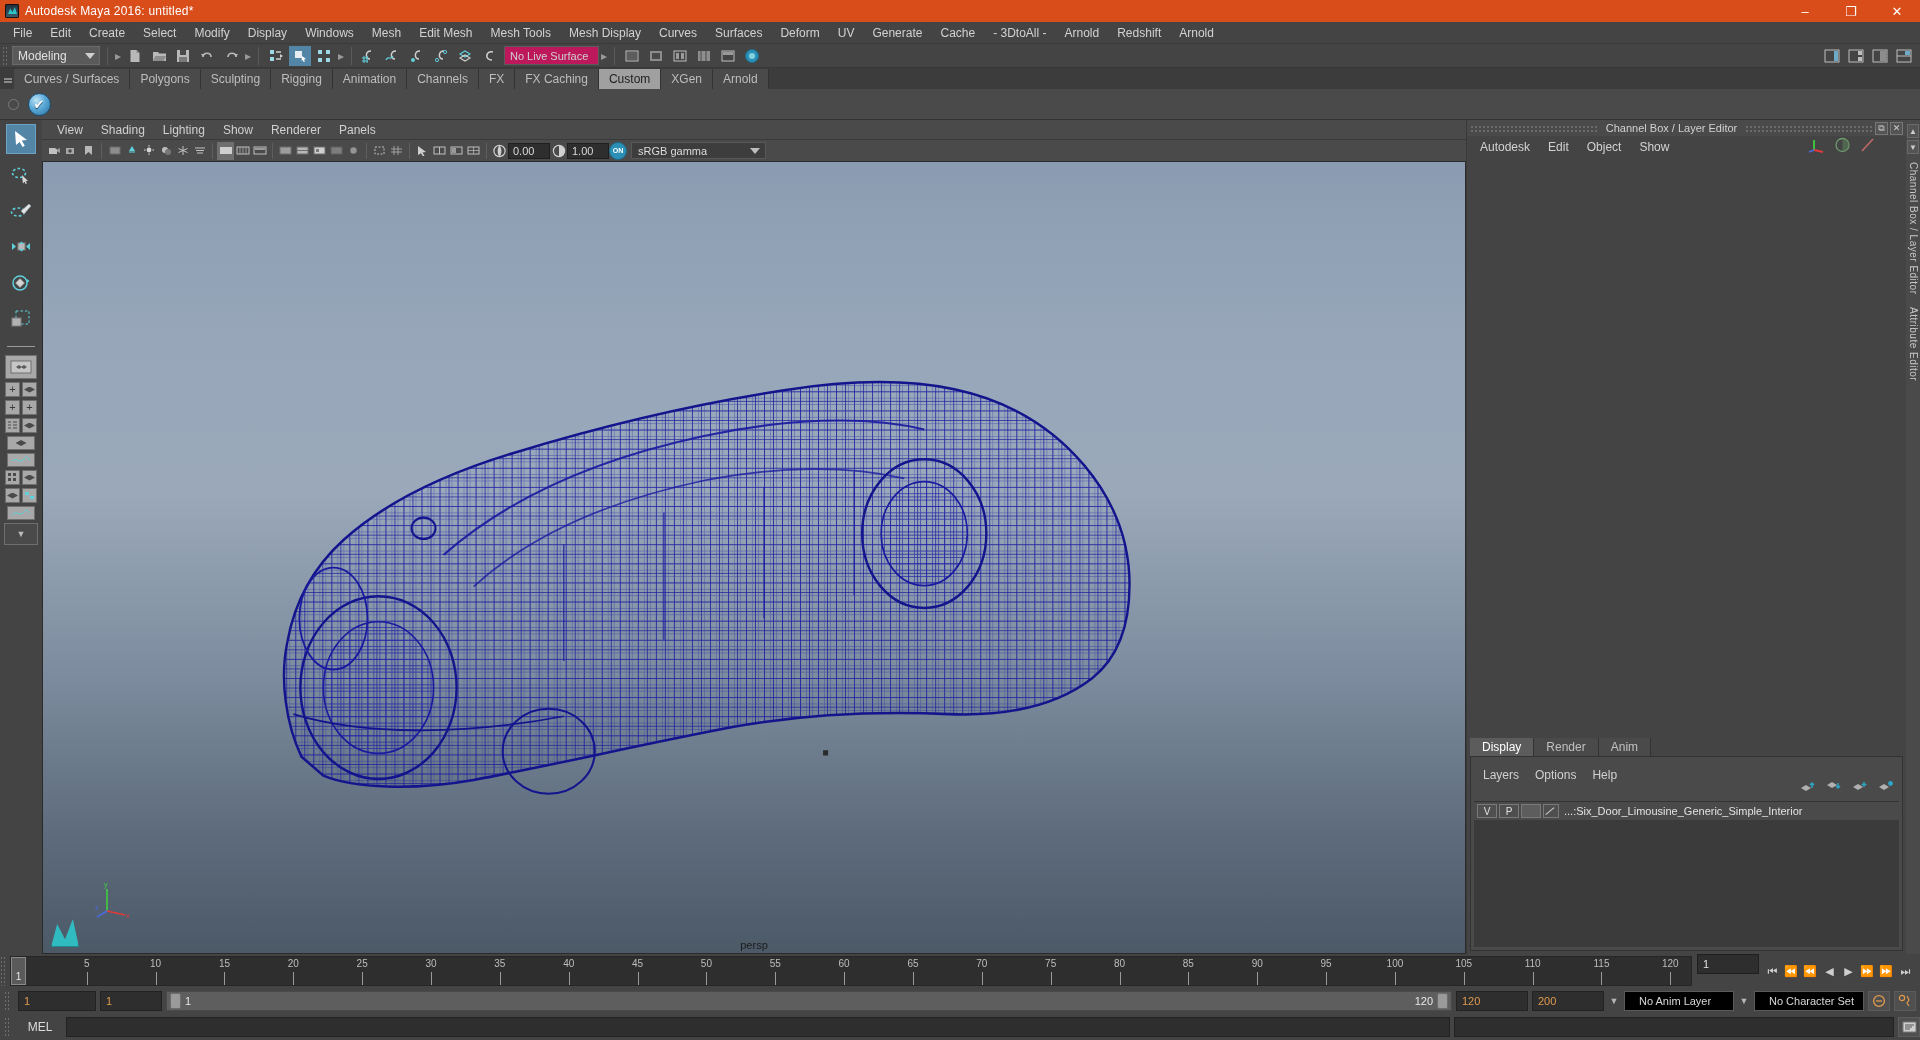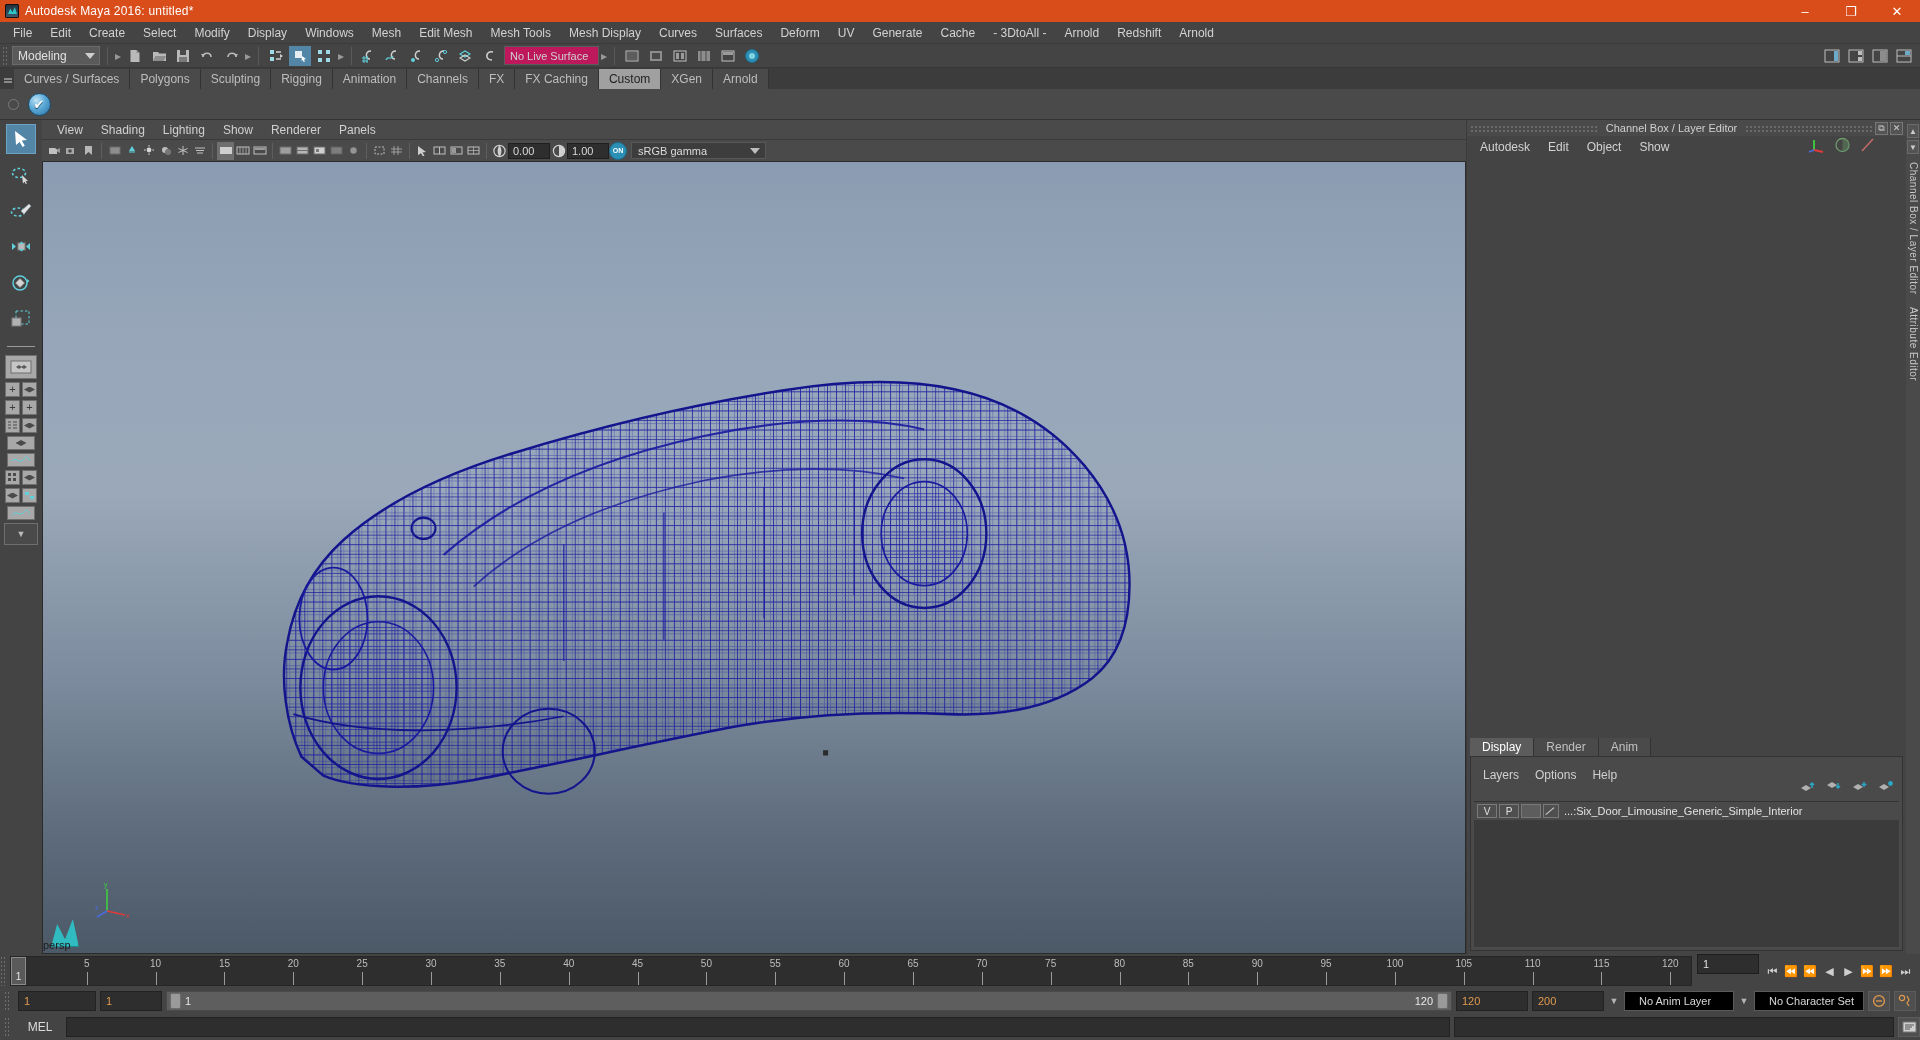--- a/index.html
+++ b/index.html
@@ -161,21 +161,21 @@
   .onbadge{
     width:18px;height:18px;border-radius:50%;background:#2c8fb5;color:#fff;font-size:7px;
     display:flex;align-items:center;justify-content:center;border:1px solid #1d6c8c;font-weight:bold;
   }
   .viewport{
     flex:1 1 auto; position:relative; min-height:0; overflow:hidden;
     background:linear-gradient(#8b9cb2 0%, #97a6b9 22%, #9aa8ba 42%, #7b8a9c 66%, #5d6b7c 85%, #4c5967 100%);
     border:1px solid #2b2b2b; border-top:none;
   }
   .persp-label{
-    position:absolute;left:0;right:0;bottom:2px;
+    position:absolute;left:0;right:0;bottom:2px;text-align:center;
     font-size:11px;color:#1c1c1c;
   }
   .axis-gizmo{ position:absolute; left:52px; bottom:34px; width:40px;height:40px; }
   .maya-logo{
     position:absolute;left:8px;bottom:6px;width:28px;height:28px;
     background:#2ec4c8; border:1px solid #1b8e93;
     clip-path:polygon(0 100%,22% 18%,50% 72%,78% 0,100% 100%);
     opacity:.92;
   }
 

